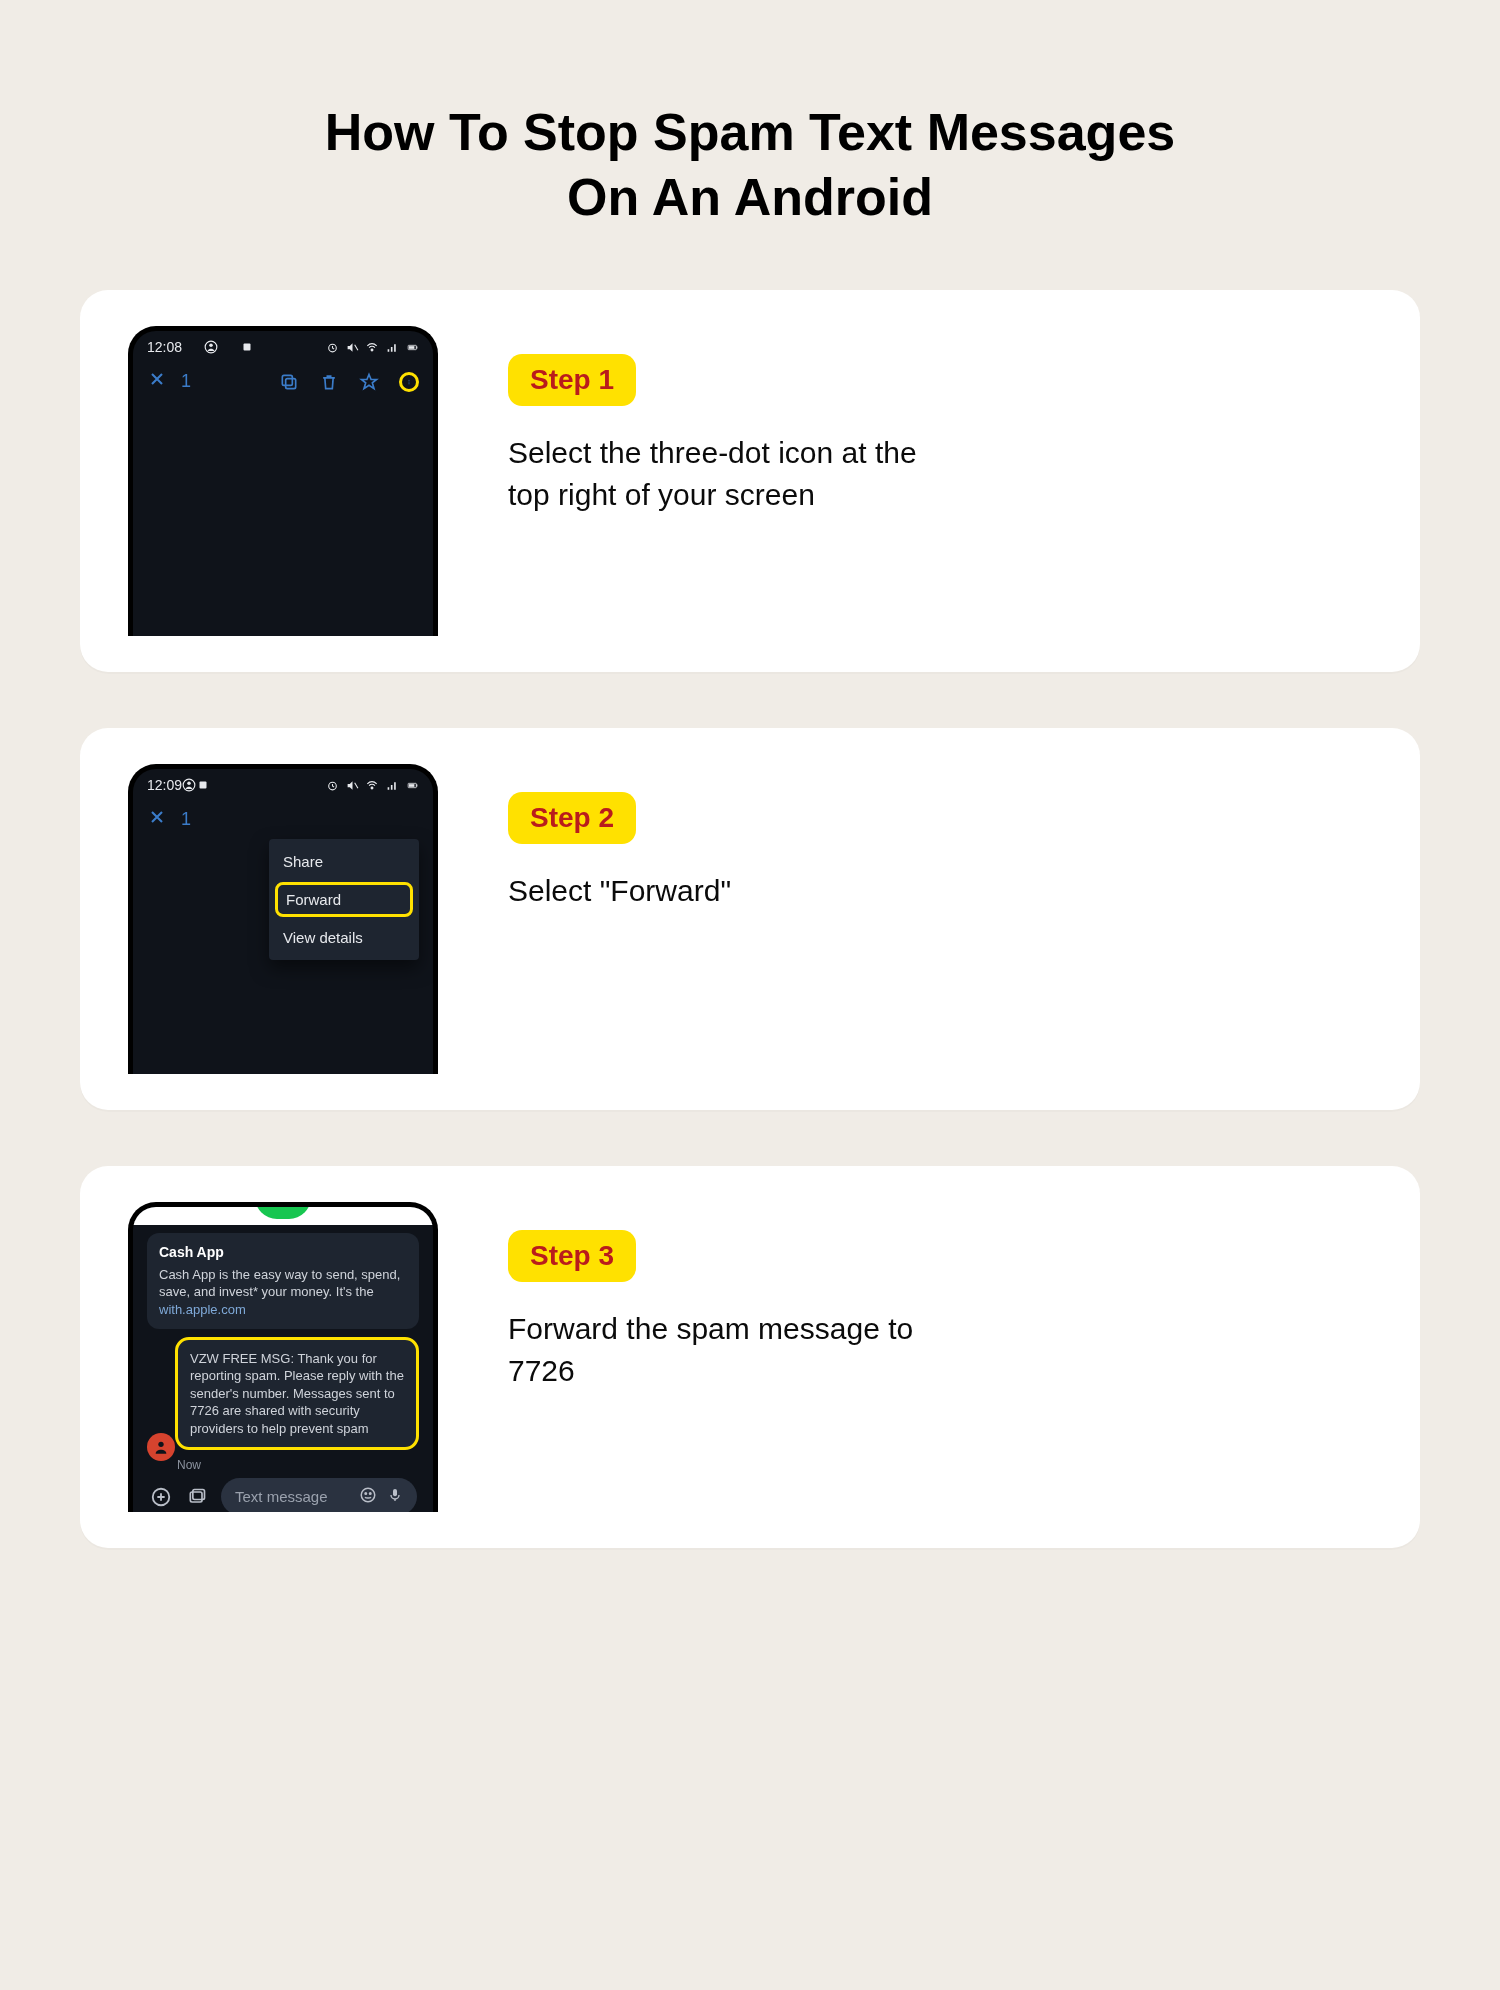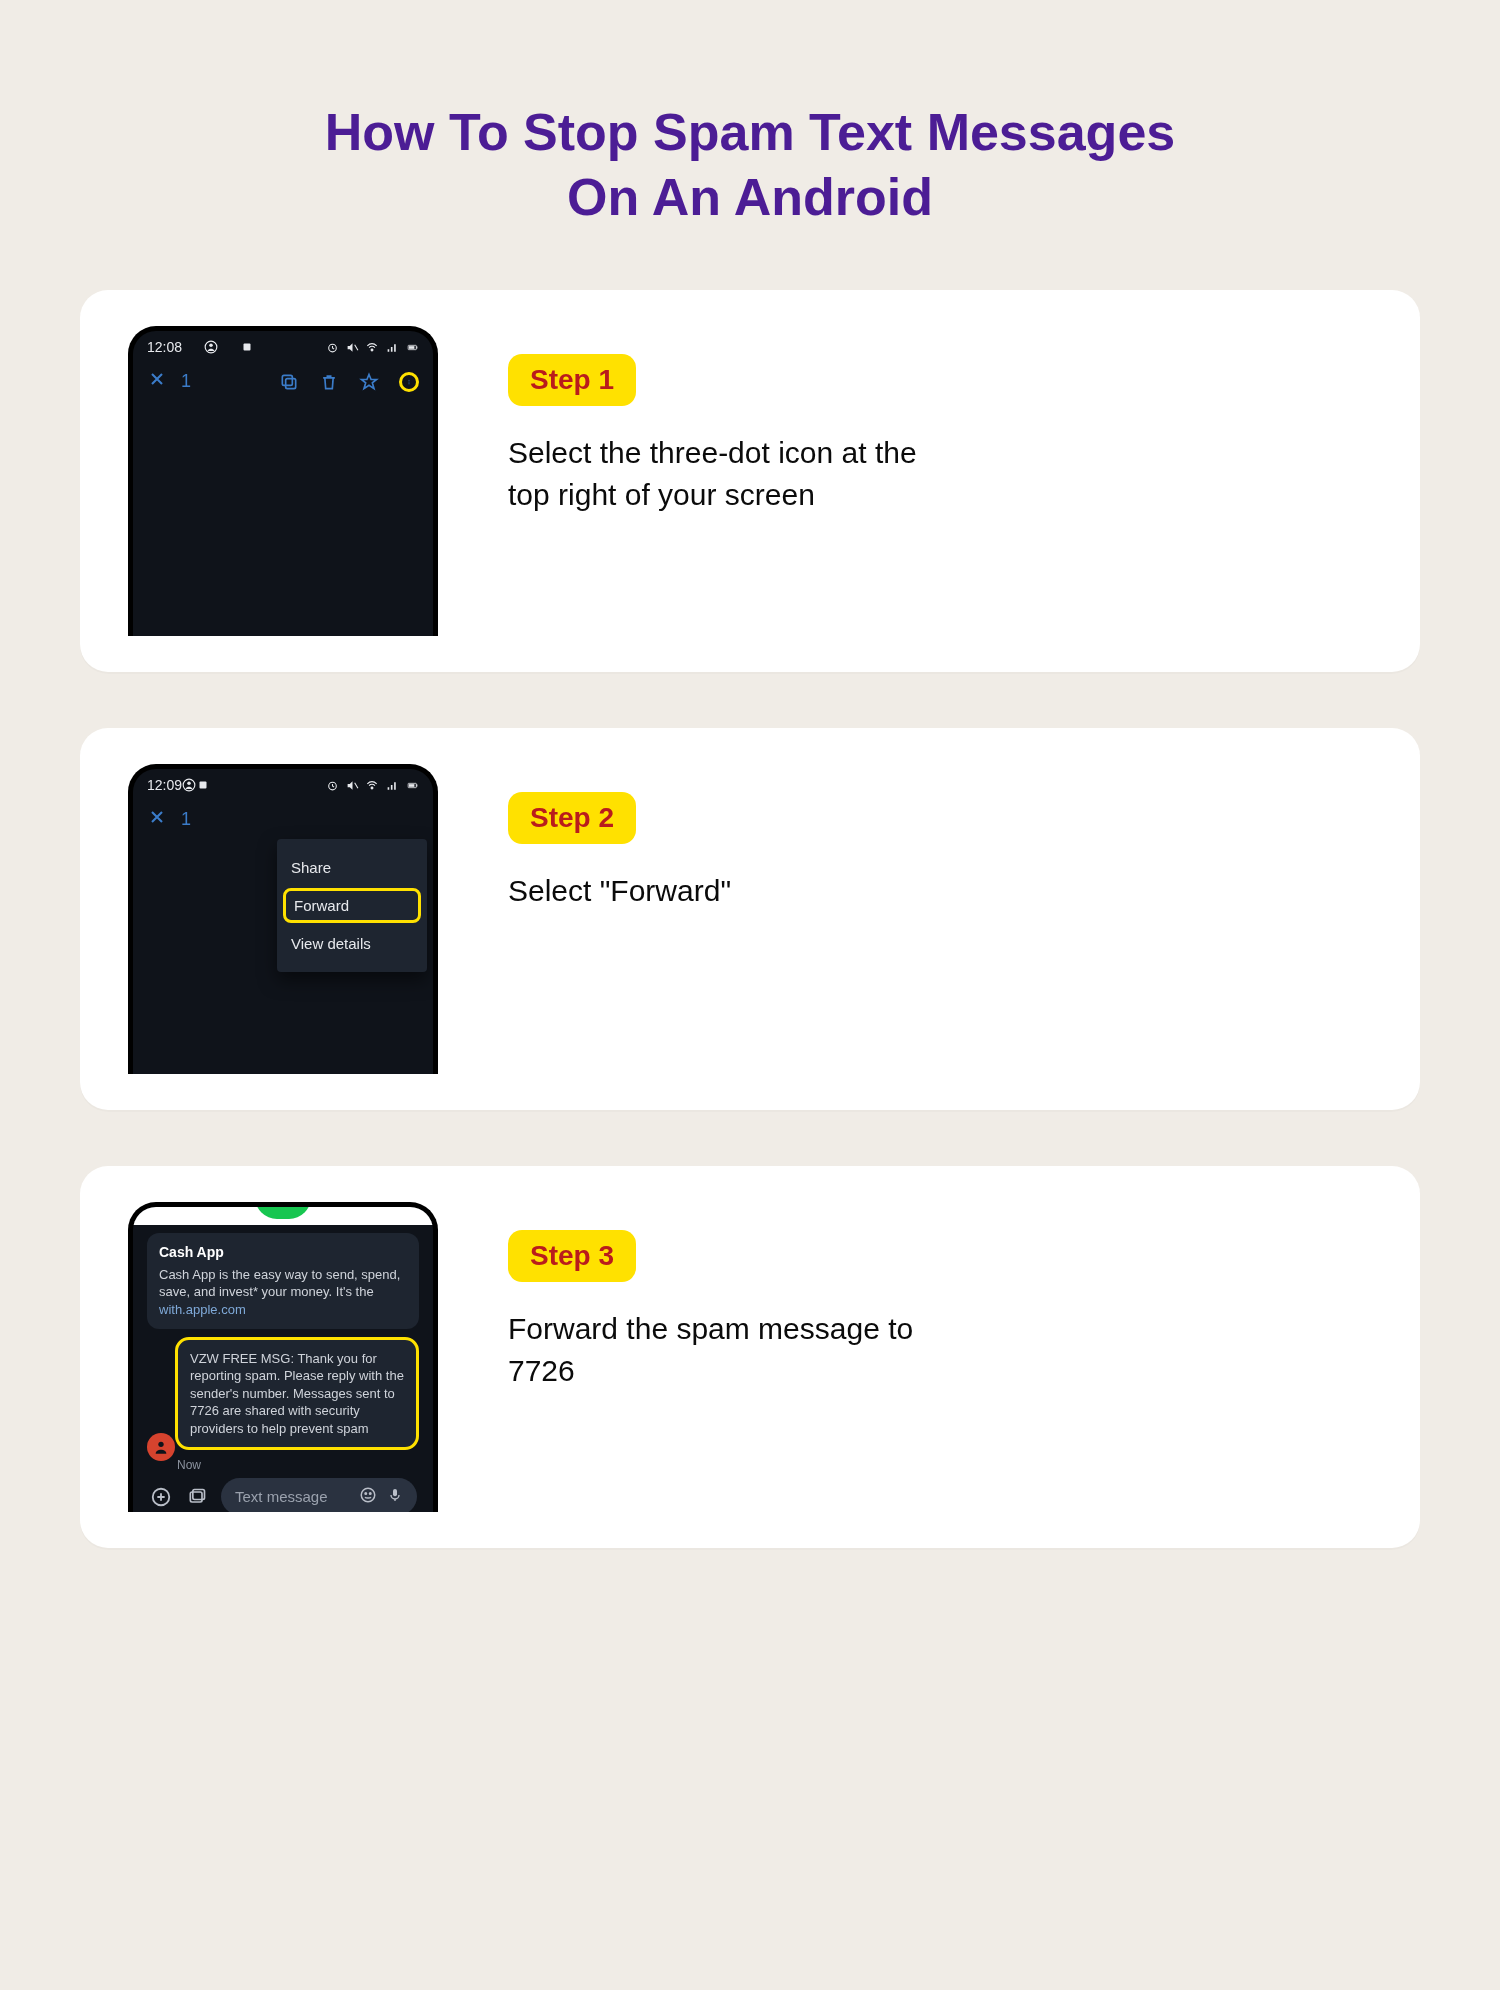--- a/index.html
+++ b/index.html
@@ -6,21 +6,21 @@
     body {
       font-family: -apple-system, BlinkMacSystemFont, "Segoe UI", Helvetica, Arial, sans-serif;
       background: #f0ece6;
       width: 1500px;
       padding: 60px 80px;
     }
     .page-title {
       font-size: 52px;
       font-weight: 800;
       text-align: center;
-      color: #4c1d95;
+      color: #000000;
       line-height: 1.25;
       margin: 40px auto 60px;
       max-width: 900px;
     }
     .card {
       background: #fff;
       border-radius: 28px;
       padding: 36px 48px;
       display: flex;
       align-items: flex-start;
@@ -51,22 +51,22 @@
       padding: 10px 14px 6px;
     }
     .top-left { display: flex; align-items: center; gap: 14px; }
     .top-right { display: flex; align-items: center; gap: 20px; }
     .blue { color: #3b7cc9; }
     .x-icon { font-size: 20px; font-weight: 300; }
     .count { font-size: 18px; }
     .act-icon { width: 20px; height: 20px; color: #3b7cc9; display:flex; align-items:center; justify-content:center; }
     .yellow-ring { border: 3px solid #ffe100; border-radius: 10px; padding: 2px 4px; }
     .dropdown {
-      position: absolute; top: 70px; right: 6px; width: 150px;
-      background: #1e2530; border-radius: 4px; padding: 10px 0;
+      position: absolute; top: 70px; right: 14px; width: 150px;
+      background: #1e2530; border-radius: 4px; padding: 4px 0;
       box-shadow: 0 8px 18px rgba(0,0,0,.5);
     }
     .dropdown-item { padding: 10px 14px; font-size: 15px; color: #e7e9ed; }
     .dropdown-item.hl { border: 3px solid #ffe100; border-radius: 8px; margin: 2px 6px; padding: 6px 8px; }
 
     
     .chat-area { padding: 0 14px 8px; position: relative; }
     .green-dot { position:absolute; top:-18px; left:50%; transform:translateX(-50%);
       width:56px; height:30px; background:#17c650; border-radius:0 0 22px 22px; }
     .bubble {

